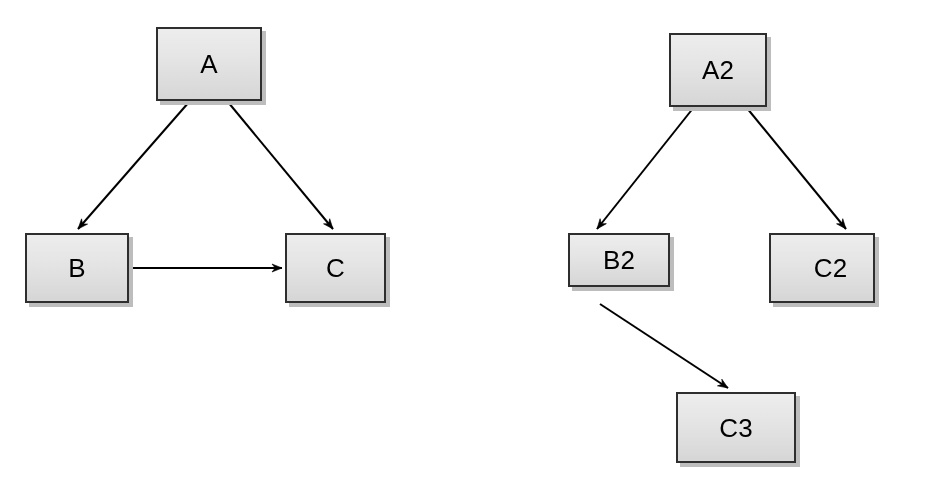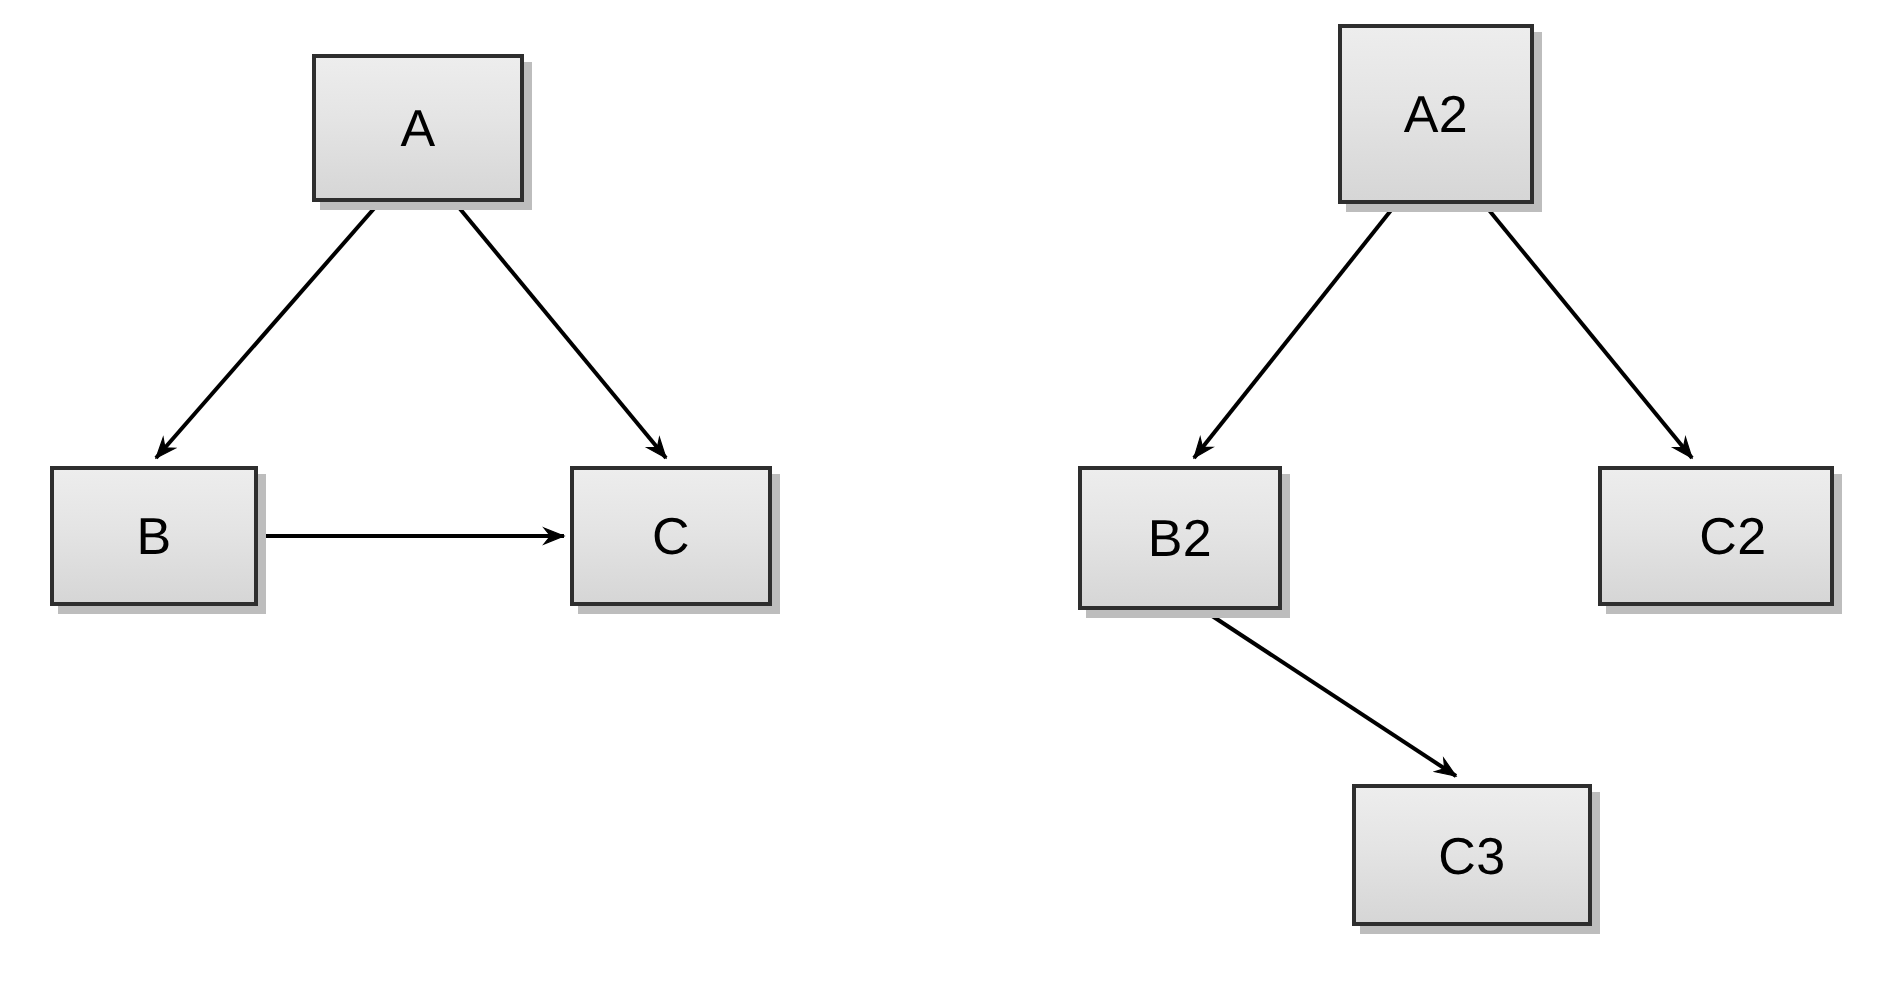--- a/index.html
+++ b/index.html
@@ -72,27 +72,27 @@
   <div id="node-layer">
       <div class="node" style="left: 156px; top: 27px; width: 106px; height: 74px;">
         <span class="node-label">A</span>
       </div>
       <div class="node" style="left: 25px; top: 233px; width: 104px; height: 70px;">
         <span class="node-label">B</span>
       </div>
       <div class="node" style="left: 285px; top: 233px; width: 101px; height: 70px;">
         <span class="node-label">C</span>
       </div>
-      <div class="node" style="left: 669px; top: 12px; width: 98px; height: 90px; text-align: right;">
+      <div class="node" style="left: 669px; top: 33px; width: 98px; height: 74px; text-align: right;">
         <span class="node-label">A2</span>
       </div>
-      <div class="node" style="left: 539px; top: 233px; width: 102px; height: 72px;">
+      <div class="node" style="left: 568px; top: 233px; width: 102px; height: 54px;">
         <span class="node-label">B2</span>
       </div>
-      <div class="node" style="left: 799px; top: 233px; width: 118px; height: 70px; padding-left: 17px;">
+      <div class="node" style="left: 769px; top: 233px; width: 106px; height: 70px; padding-left: 17px;">
         <span class="node-label">C2</span>
       </div>
       <div class="node" style="left: 676px; top: 392px; width: 120px; height: 71px;">
         <span class="node-label">C3</span>
       </div>
     </div>
 
 </div>
 
 </body></html>

